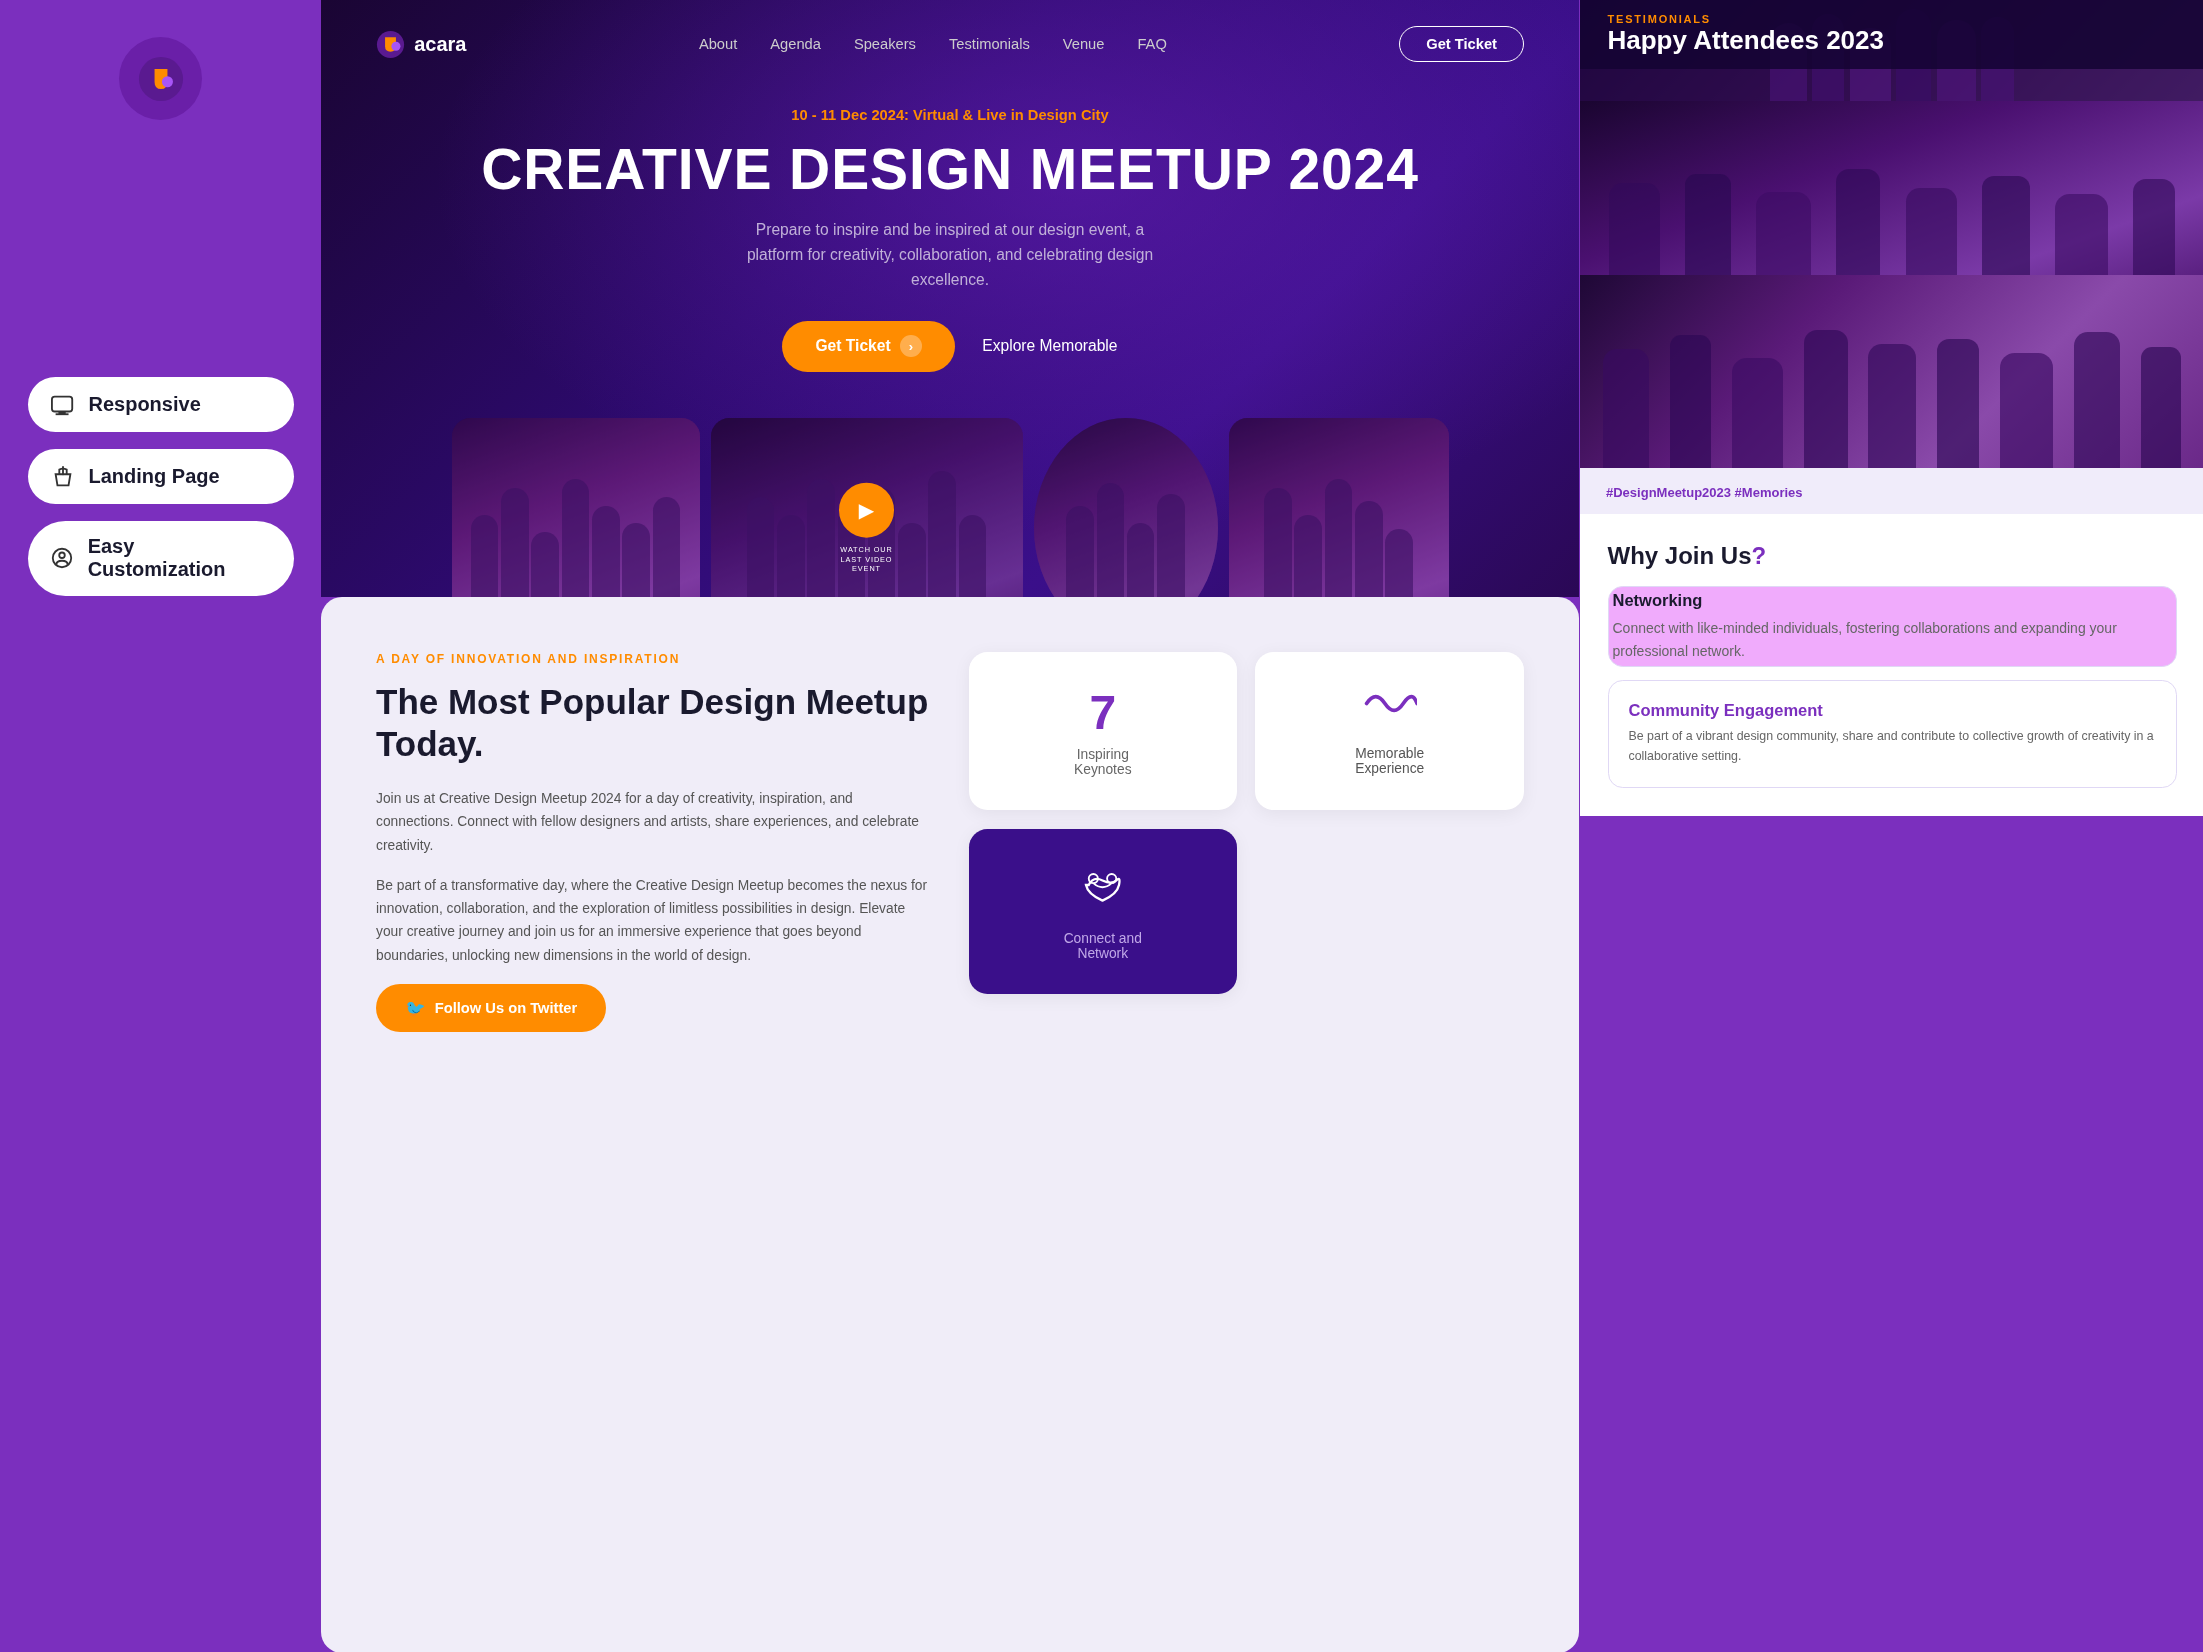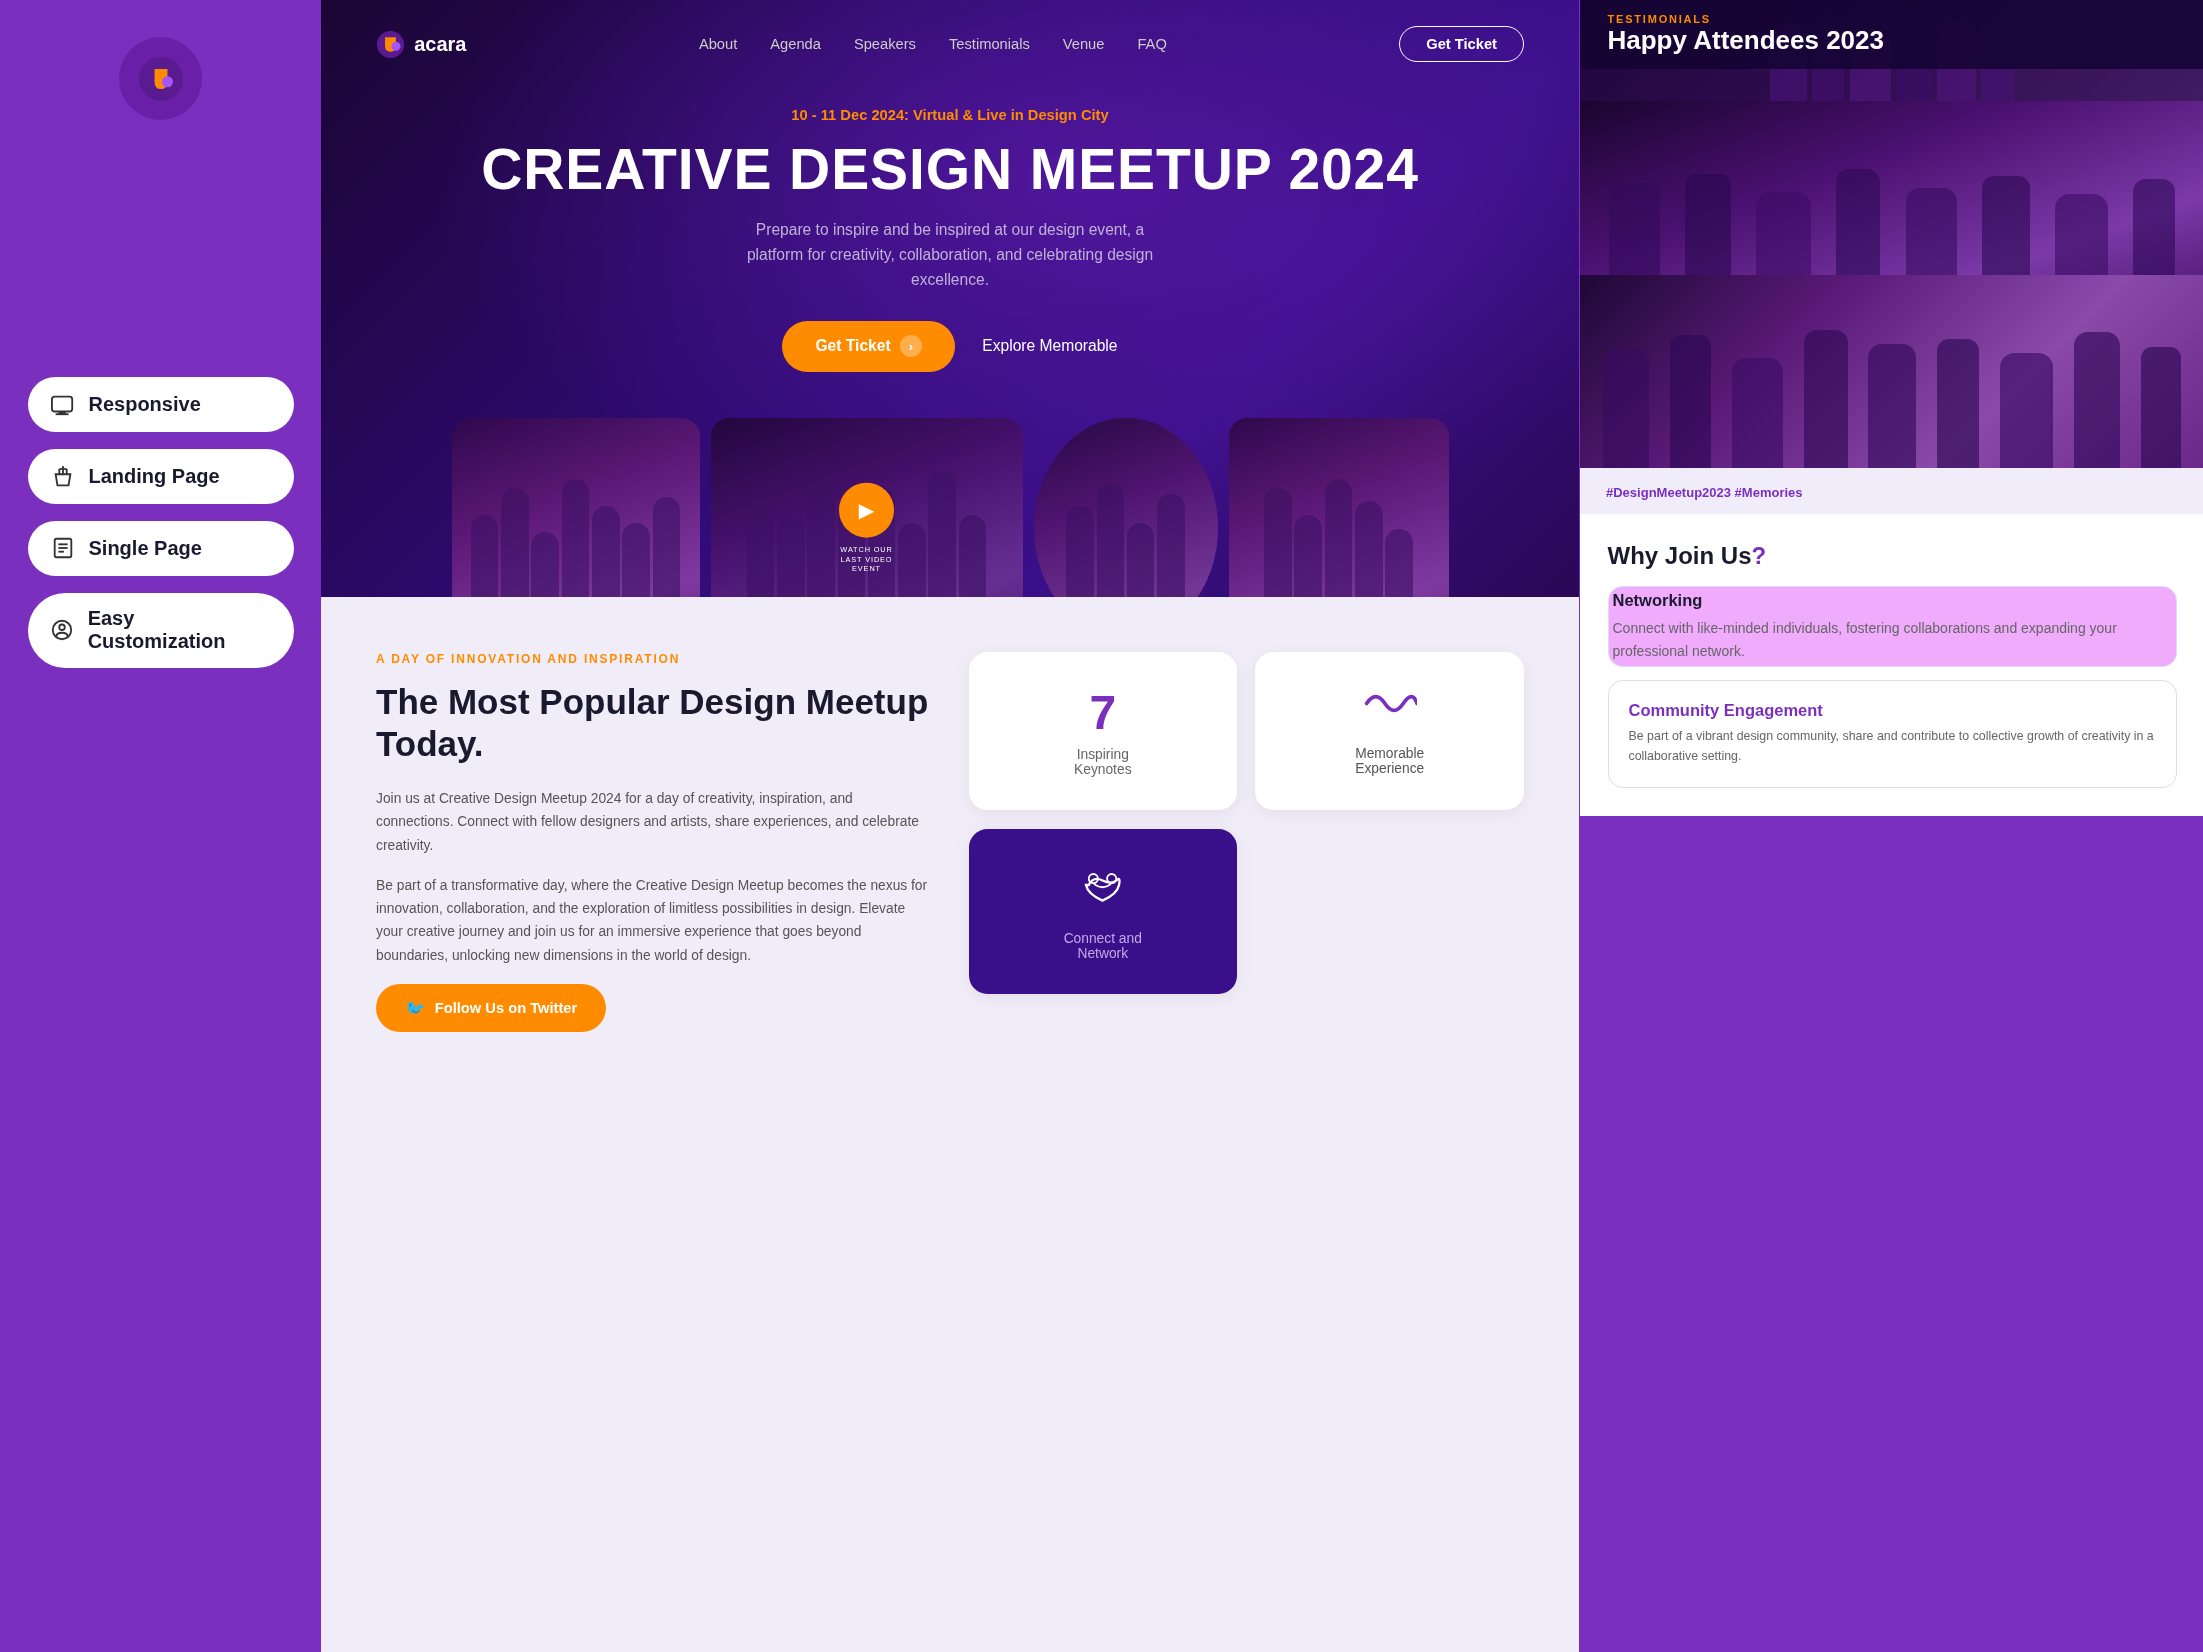--- a/index.html
+++ b/index.html
@@ -283,20 +283,21 @@
       font-size: 8.3px;
       letter-spacing: 0.9px;
       text-transform: uppercase;
     }
 
     
     .lower-section {
       background: #f0edf8;
       padding: 55px;
       min-height: 1056px;
+      border-radius: 21px;
     }
 
     .lower-grid {
       display: grid;
       grid-template-columns: 1fr 1fr;
       gap: 37px;
       align-items: start;
     }
 
     .left-col {}
@@ -476,31 +477,20 @@
       </div>
       <div class="badge">
         <span class="badge-icon">
           <svg width="24" height="24" viewBox="0 0 26 26" fill="none">
             <path d="M13 2 L13 10" stroke="#333" stroke-width="2" stroke-linecap="round"></path>
             <path d="M5 10 L21 10 L19 22 L7 22 Z" stroke="#333" stroke-width="2" fill="none"></path>
             <path d="M9 10 L9 5 Q13 3 17 5 L17 10" stroke="#333" stroke-width="2" fill="none"></path>
           </svg>
         </span>
         <span>Landing Page</span>
-      </div>
-      <div class="badge">
-        <span class="badge-icon">
-          <svg width="24" height="24" viewBox="0 0 26 26" fill="none">
-            <rect x="4" y="3" width="18" height="20" rx="2" stroke="#333" stroke-width="2" fill="none"></rect>
-            <line x1="8" y1="9" x2="18" y2="9" stroke="#333" stroke-width="2"></line>
-            <line x1="8" y1="13" x2="18" y2="13" stroke="#333" stroke-width="2"></line>
-            <line x1="8" y1="17" x2="14" y2="17" stroke="#333" stroke-width="2"></line>
-          </svg>
-        </span>
-        <span>Single Page</span>
       </div>
       <div class="badge">
         <span class="badge-icon">
           <svg width="24" height="24" viewBox="0 0 26 26" fill="none">
             <circle cx="13" cy="13" r="10" stroke="#333" stroke-width="2" fill="none"></circle>
             <circle cx="13" cy="10" r="3" stroke="#333" stroke-width="2" fill="none"></circle>
             <path d="M7 20 Q7 16 13 16 Q19 16 19 20" stroke="#333" stroke-width="2" fill="none"></path>
           </svg>
         </span>
         <span>Easy Customization</span>

